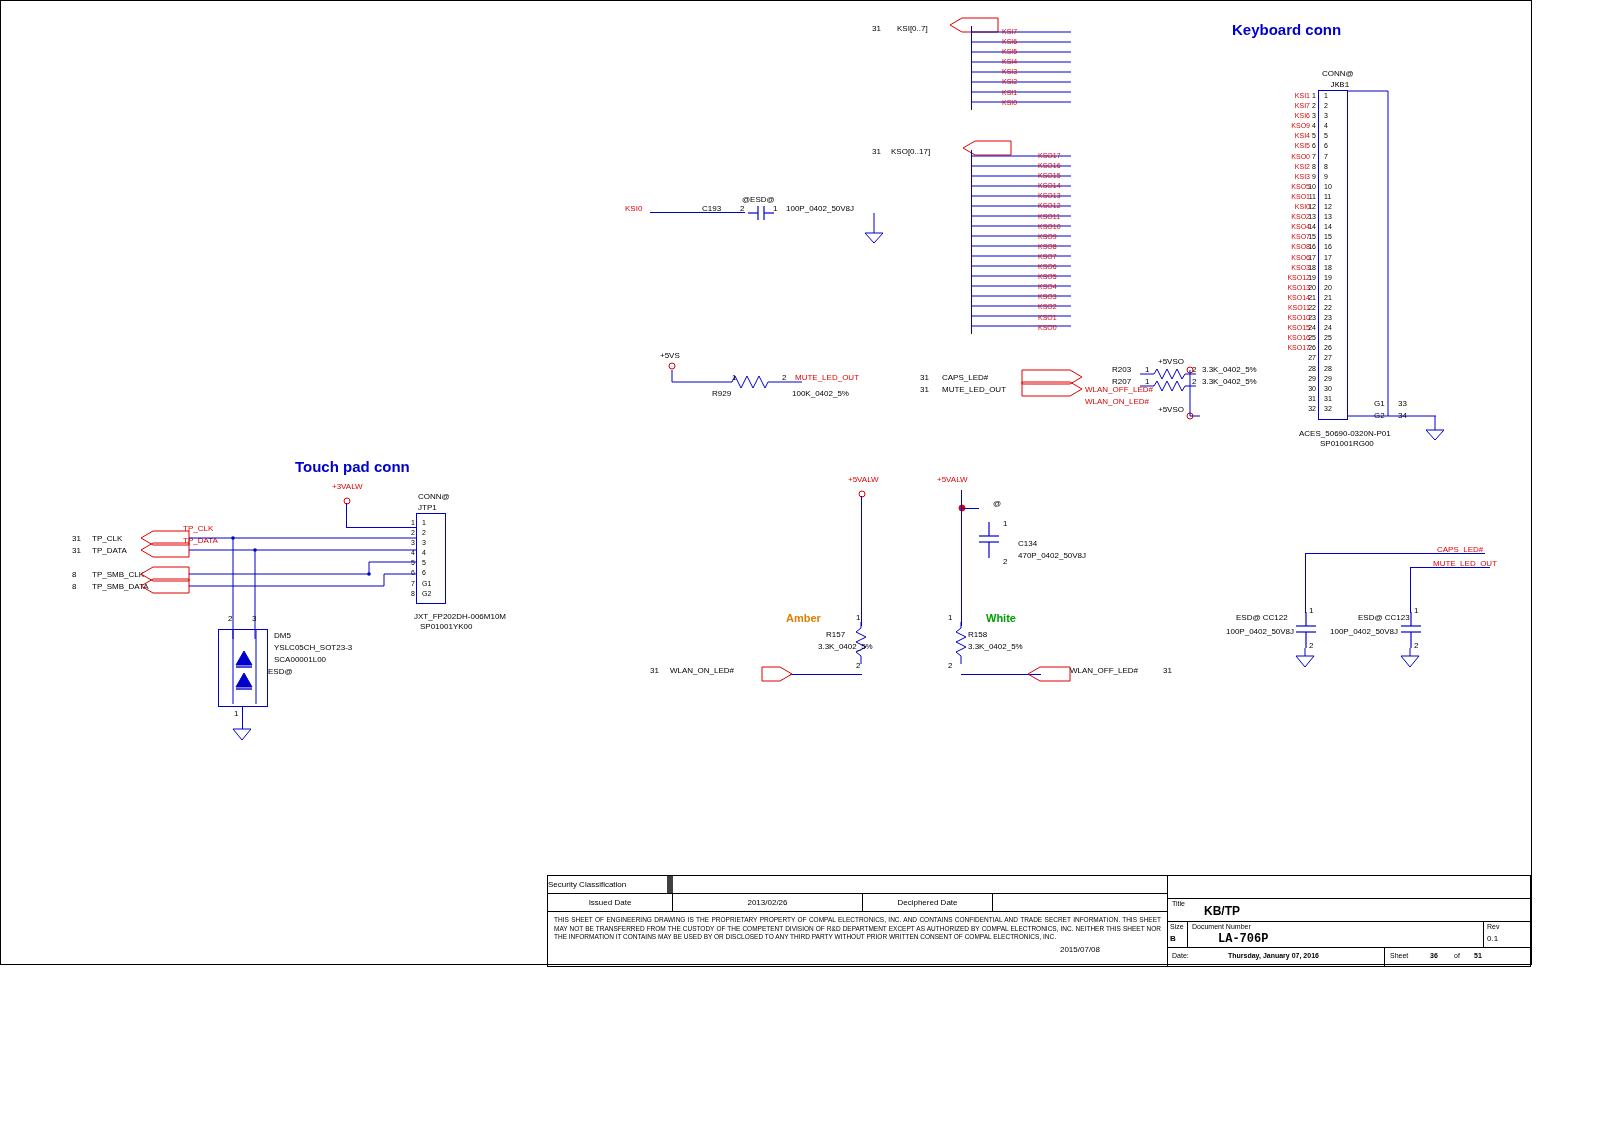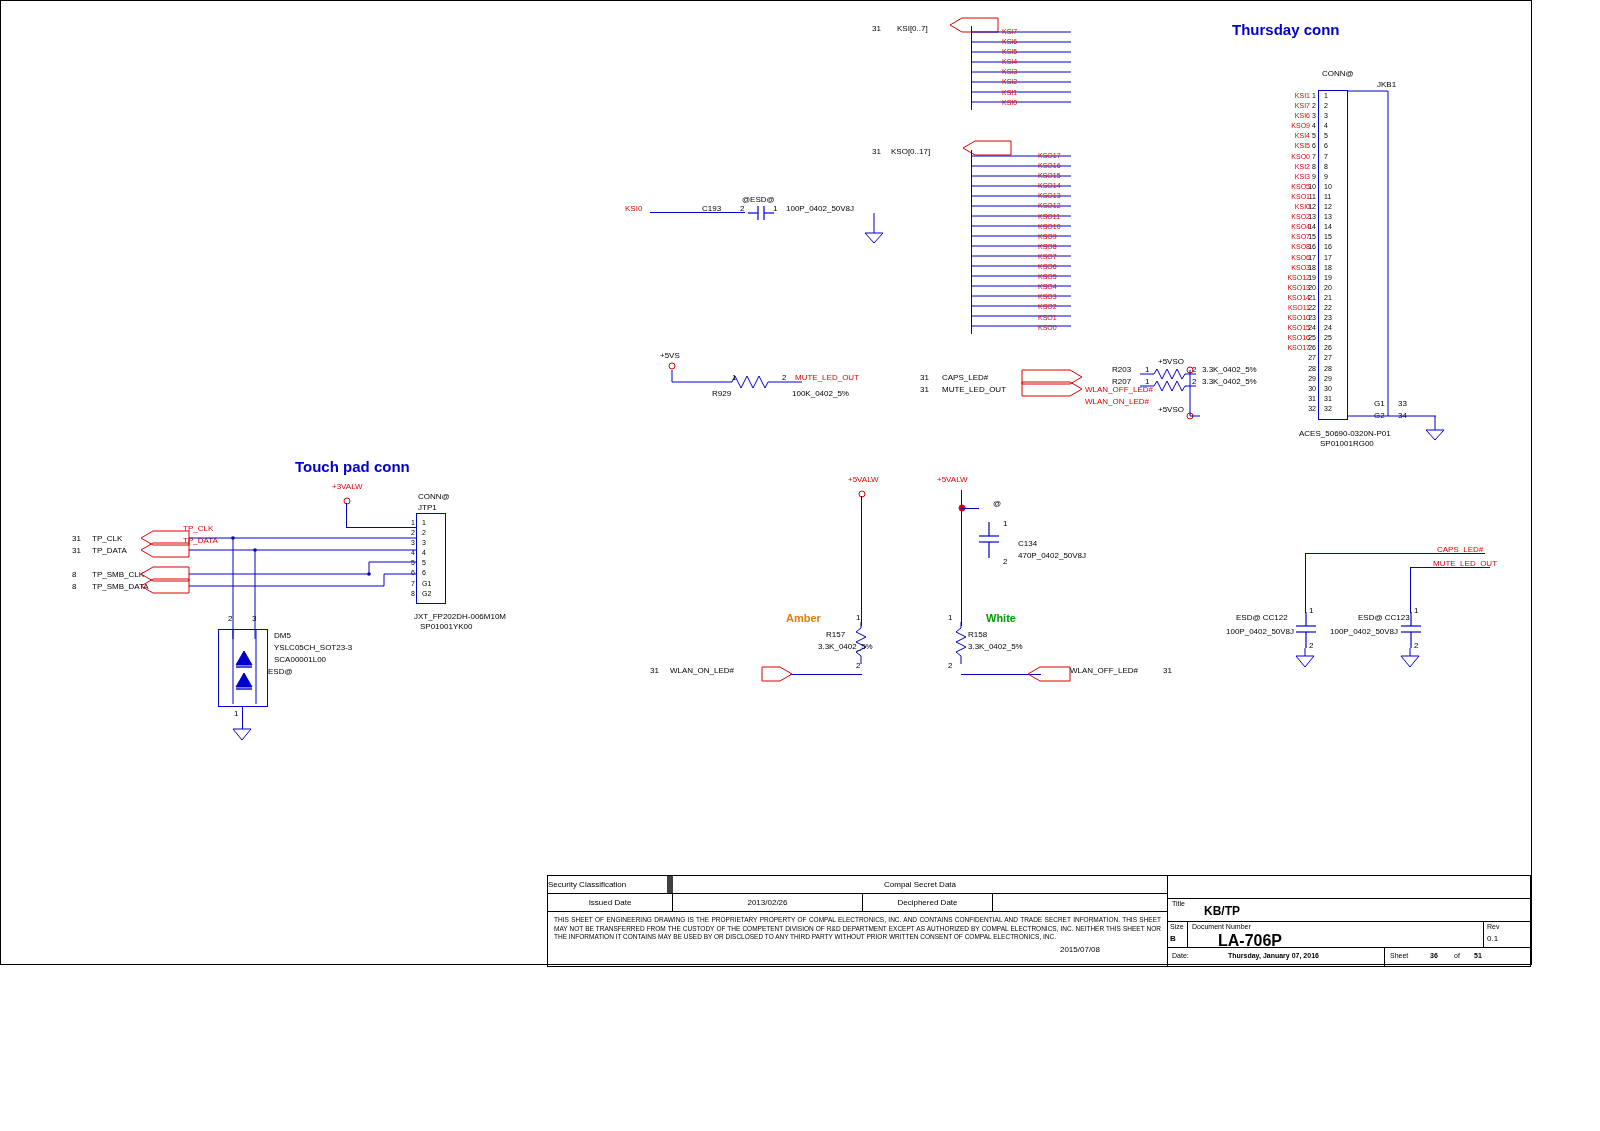--- a/index.html
+++ b/index.html
@@ -20,21 +20,21 @@
   .tbl{position:absolute;border:1px solid #000;box-sizing:border-box;font-size:8px;}
   .b{font-weight:bold;}
   svg{position:absolute;overflow:visible;}
 </style>
 </head>
 <body>
 
 <div class="sheet">
   <div class="frame"></div>
 
-  <div class="lbl ttl" style="left:1232px;top:22px;">Thursday conn</div>
+  <div class="lbl ttl" style="left:1232px;top:22px;">Keyboard conn</div>
   <div class="lbl ttl" style="left:295px;top:459px;">Touch pad conn</div>
 
   <div class="lbl" style="left:872px;top:25px;">31</div>
   <div class="lbl" style="left:897px;top:25px;">KSI[0..7]</div>
   <svg width="60" height="20" style="left:950px;top:18px;">
     <polygon points="0,7 12,0 48,0 48,14 12,14" fill="none" stroke="#e00000" stroke-width="1"></polygon>
   </svg>
   <div class="blk" style="left:971px;top:26px;width:1px;height:84px;background:#0000cc;"></div>
   <svg width="110" height="100" style="left:971px;top:26px;">
     <g stroke="#0000cc" stroke-width="1" fill="none">
@@ -124,21 +124,21 @@
   </svg>
   <div class="lbl" style="left:786px;top:205px;">100P_0402_50V8J</div>
   <svg width="30" height="40" style="left:860px;top:213px;">
     <g stroke="#0000cc" stroke-width="1" fill="none">
       <line x1="14" y1="0" x2="14" y2="20"></line>
       <polygon points="5,20 23,20 14,30" fill="none" stroke="#0000cc"></polygon>
     </g>
   </svg>
 
   <div class="lbl" style="left:1322px;top:70px;">CONN@</div>
-  <div class="lbl" style="left:1377px;top:81px;">JKB1</div>
+  <div class="lbl" style="left:1330px;top:81px;font-family:Liberation Mono, monospace;">JKB1</div>
   <div class="box" style="left:1318px;top:90px;width:30px;height:330px;"></div>
   <div class="netlist" style="left:1232px;top:91px;width:78px;">
     <div>KSI1</div>
     <div>KSI7</div>
     <div>KSI6</div>
     <div>KSO9</div>
     <div>KSI4</div>
     <div>KSI5</div>
     <div>KSO0</div>
     <div>KSI2</div>
@@ -517,21 +517,20 @@
     </g>
   </svg>
   <svg width="30" height="24" style="left:1397px;top:648px;">
     <polygon points="4,8 22,8 13,19" fill="none" stroke="#0000cc"></polygon>
     <line x1="13" y1="0" x2="13" y2="8" stroke="#0000cc"></line>
   </svg>
 
   <div class="tbl" style="left:547px;top:875px;width:984px;height:92px;">
     <div style="position:absolute;left:0;top:0;width:620px;height:18px;border-bottom:1px solid #000;border-right:1px solid #000;box-sizing:border-box;">
       <div style="position:absolute;left:0;top:0;width:125px;height:100%;border-right:6px solid #404040;box-sizing:border-box;line-height:17px;">Security Classification</div>
-      <div style="position:absolute;left:125px;top:0;right:0;height:100%;line-height:17px;text-align:center;">Compal Secret Data</div>
     </div>
     <div style="position:absolute;left:0;top:18px;width:620px;height:18px;border-bottom:1px solid #000;border-right:1px solid #000;box-sizing:border-box;">
       <div style="position:absolute;left:0;top:0;width:125px;height:100%;border-right:1px solid #000;box-sizing:border-box;line-height:17px;text-align:center;">Issued Date</div>
       <div style="position:absolute;left:125px;top:0;width:190px;height:100%;border-right:1px solid #000;box-sizing:border-box;line-height:17px;text-align:center;">2013/02/26</div>
       <div style="position:absolute;left:315px;top:0;width:130px;height:100%;border-right:1px solid #000;box-sizing:border-box;line-height:17px;text-align:center;">Deciphered Date</div>
       <div style="position:absolute;left:445px;top:0;right:0;height:100%;line-height:17px;text-align:center;margin-top:47px;">2015/07/08</div>
     </div>
     <div style="position:absolute;left:0;top:36px;width:620px;height:55px;border-right:1px solid #000;box-sizing:border-box;padding:4px 6px;font-size:6.5px;line-height:8.5px;text-align:justify;">THIS SHEET OF ENGINEERING DRAWING IS THE PROPRIETARY PROPERTY OF COMPAL ELECTRONICS, INC. AND CONTAINS CONFIDENTIAL AND TRADE SECRET INFORMATION. THIS SHEET MAY NOT BE TRANSFERRED FROM THE CUSTODY OF THE COMPETENT DIVISION OF R&amp;D DEPARTMENT EXCEPT AS AUTHORIZED BY COMPAL ELECTRONICS, INC. NEITHER THIS SHEET NOR THE INFORMATION IT CONTAINS MAY BE USED BY OR DISCLOSED TO ANY THIRD PARTY WITHOUT PRIOR WRITTEN CONSENT OF COMPAL ELECTRONICS, INC.</div>
 
     <div style="position:absolute;left:620px;top:0;right:0;height:46px;border-bottom:1px solid #000;box-sizing:border-box;">
@@ -540,21 +539,21 @@
         <div style="position:absolute;left:36px;top:5px;font-size:12px;font-weight:bold;">KB/TP</div>
       </div>
     </div>
     <div style="position:absolute;left:620px;top:46px;right:0;height:26px;border-bottom:1px solid #000;box-sizing:border-box;">
       <div style="position:absolute;left:0;top:0;width:20px;height:100%;border-right:1px solid #000;box-sizing:border-box;">
         <div style="position:absolute;left:2px;top:1px;font-size:7px;">Size</div>
         <div style="position:absolute;left:2px;top:12px;font-size:8px;font-weight:bold;">B</div>
       </div>
       <div style="position:absolute;left:20px;top:0;right:46px;height:100%;border-right:1px solid #000;box-sizing:border-box;">
         <div style="position:absolute;left:4px;top:1px;font-size:7px;">Document Number</div>
-        <div style="position:absolute;left:30px;top:10px;font-size:16px;font-weight:bold;">LA-706P</div>
+        <div style="position:absolute;left:30px;top:10px;font-size:12px;font-weight:bold;font-family:Liberation Mono, monospace;">LA-706P</div>
       </div>
       <div style="position:absolute;right:0;top:0;width:46px;height:100%;">
         <div style="position:absolute;left:3px;top:1px;font-size:7px;">Rev</div>
         <div style="position:absolute;left:3px;top:12px;font-size:8px;">0.1</div>
       </div>
     </div>
     <div style="position:absolute;left:620px;top:72px;right:0;bottom:0;box-sizing:border-box;">
       <div style="position:absolute;left:4px;top:4px;font-size:7px;">Date:</div>
       <div style="position:absolute;left:60px;top:4px;font-size:7px;font-weight:bold;">Thursday, January 07, 2016</div>
       <div style="position:absolute;left:216px;top:0;bottom:0;width:1px;background:#000;"></div>

